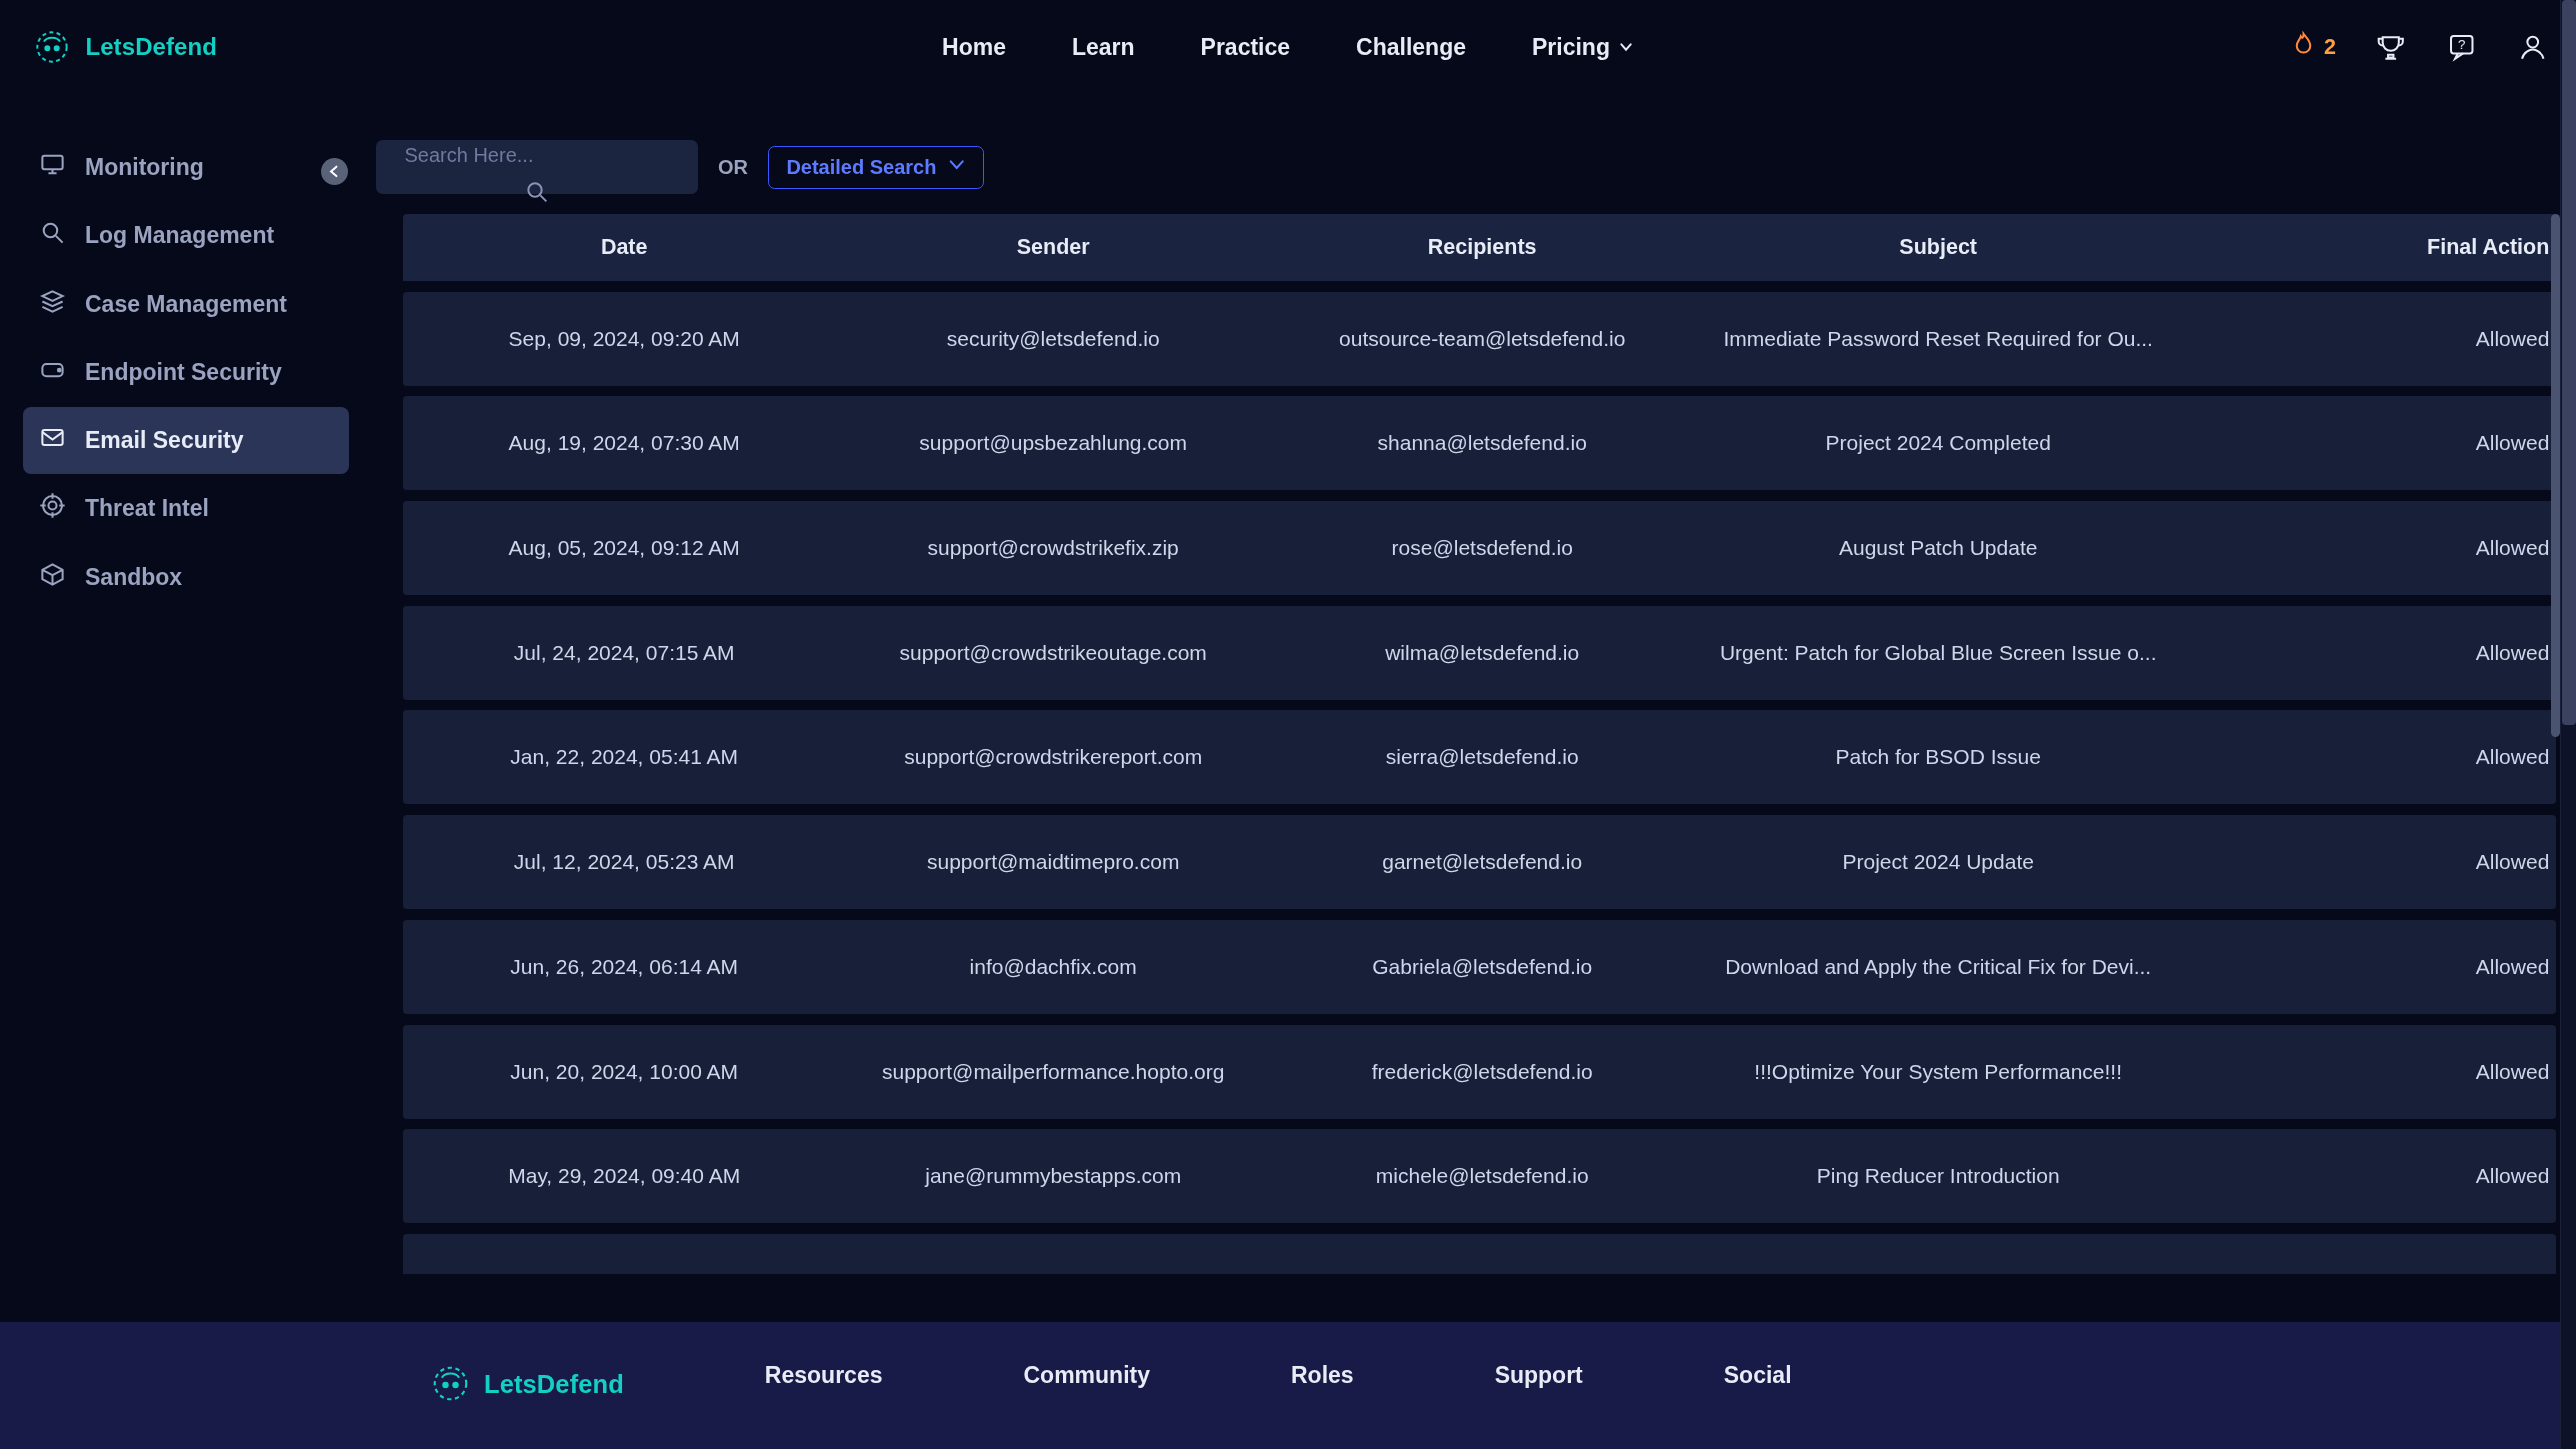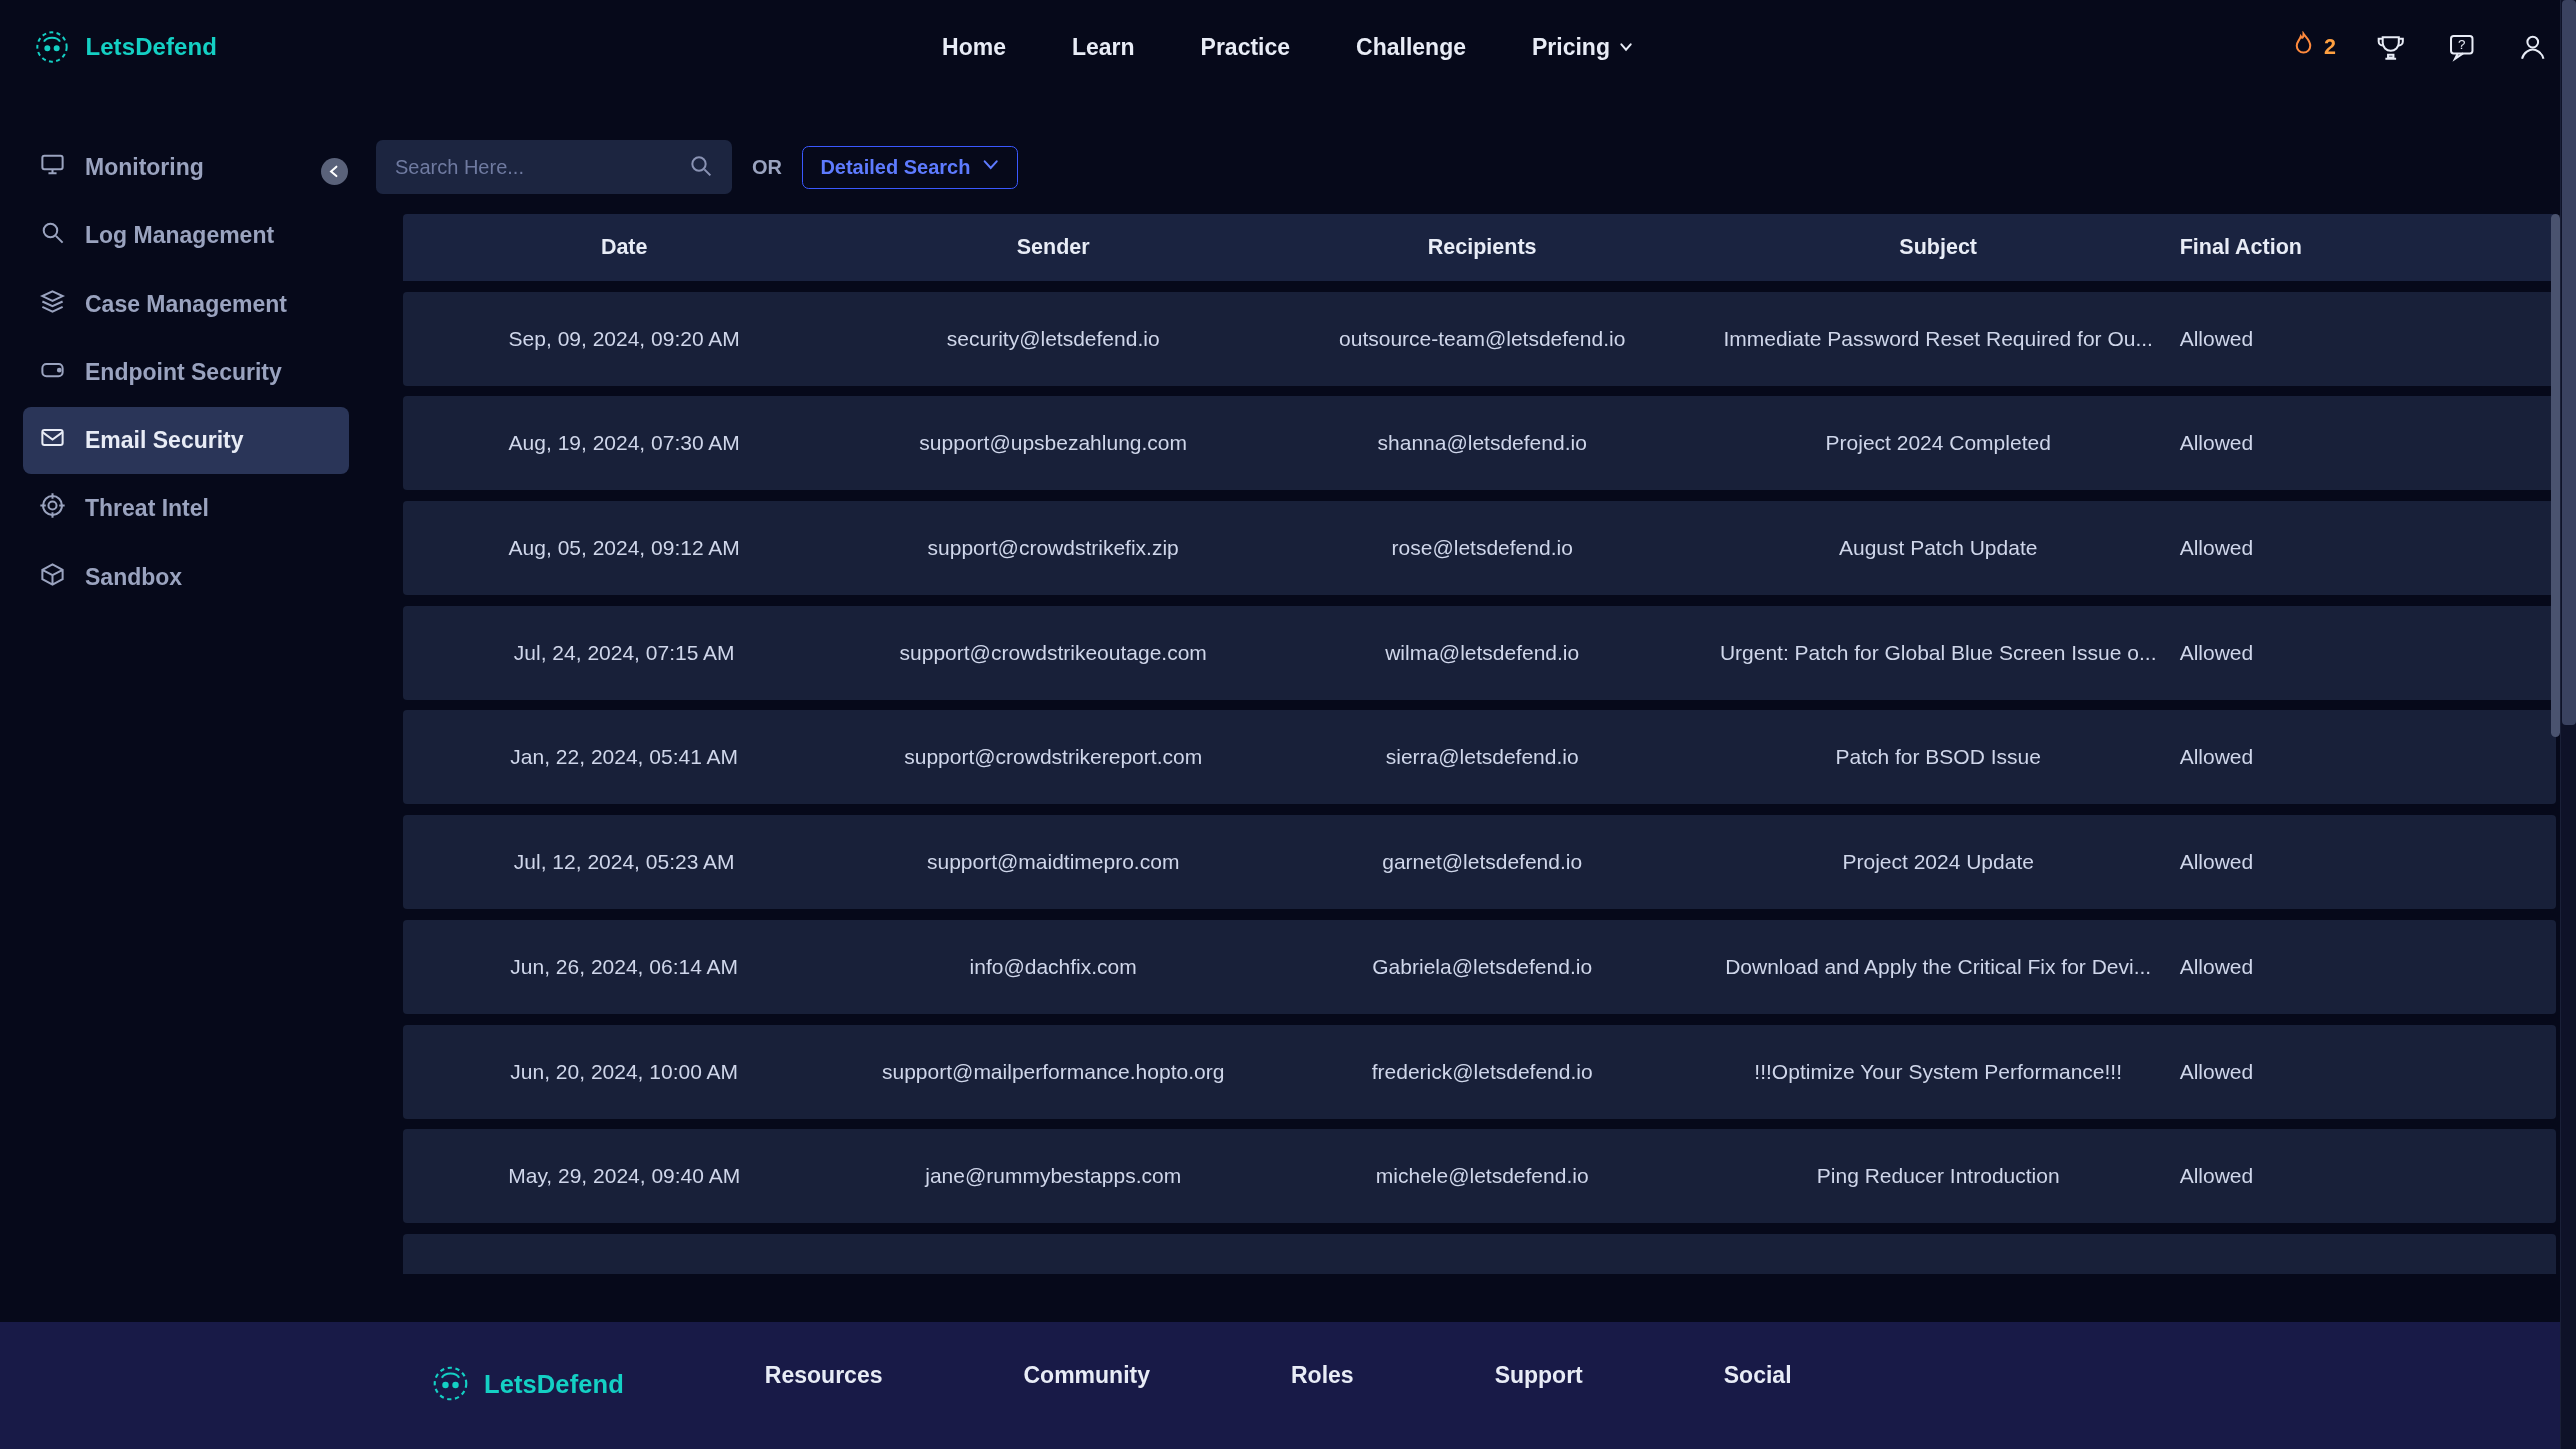--- a/index.html
+++ b/index.html
@@ -69,23 +69,23 @@
     background:#5a627a;display:flex;align-items:center;justify-content:center;
     cursor:pointer;
   }
 
   
   .main{
     position:absolute;left:376px;right:20px;top:140px;
   }
   .search-row{display:flex;align-items:center;gap:20px;margin-bottom:20px;}
   .search-box{
-    width:356px;height:54px;border-radius:6.7px;
+    width:322px;height:54px;border-radius:6.7px;
     background:#1c2540;display:flex;align-items:center;
-    padding:18px 19px;gap:13.4px;
+    padding:4px 19px;gap:13.4px;flex-direction:column;
   }
   .search-box input{
     flex:1;background:transparent;border:none;outline:none;
     color:var(--text);font-size:20px;
   }
   .search-box input::placeholder{color:#6f7aa0;}
   .or-label{color:var(--text-dim);font-size:20px;font-weight:600;}
   .det-search{
     height:43px;border:1.3px solid #3a58ff;border-radius:6.7px;
     padding:0 17.4px;display:flex;align-items:center;gap:12px;
@@ -96,21 +96,21 @@
   .thead{
     height:67px;background:var(--panel2);border-radius:4px 4px 0 0;
     display:flex;align-items:center;
     font-size:21.5px;font-weight:700;color:var(--text);
     padding:0 6.7px;margin-bottom:10.7px;
   }
   .col-date{flex:0 0 429px;text-align:center;}
   .col-sender{flex:0 0 429px;text-align:center;}
   .col-recip{flex:0 0 429px;text-align:center;}
   .col-subj{flex:0 0 483px;text-align:center;}
-  .col-act{flex:1;text-align:left;}
+  .col-act{flex:1;text-align:right;}
 
   .tbody{display:flex;flex-direction:column;gap:10.7px;}
   .trow{
     height:94px;background:var(--row);border-radius:4px;
     display:flex;align-items:center;
     font-size:21px;color:#cfd6ea;
     padding:0 6.7px;cursor:pointer;
   }
   .trow .col-subj span{
     display:inline-block;max-width:456px;

